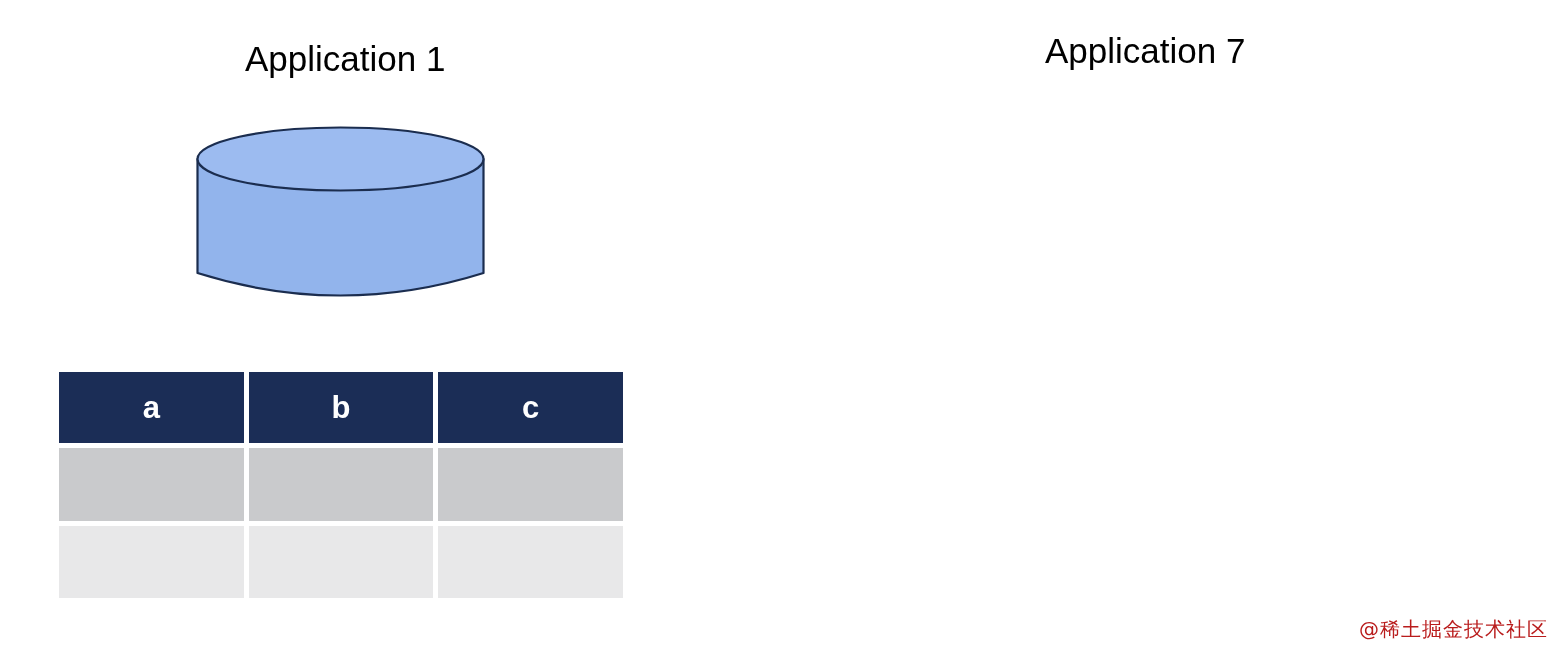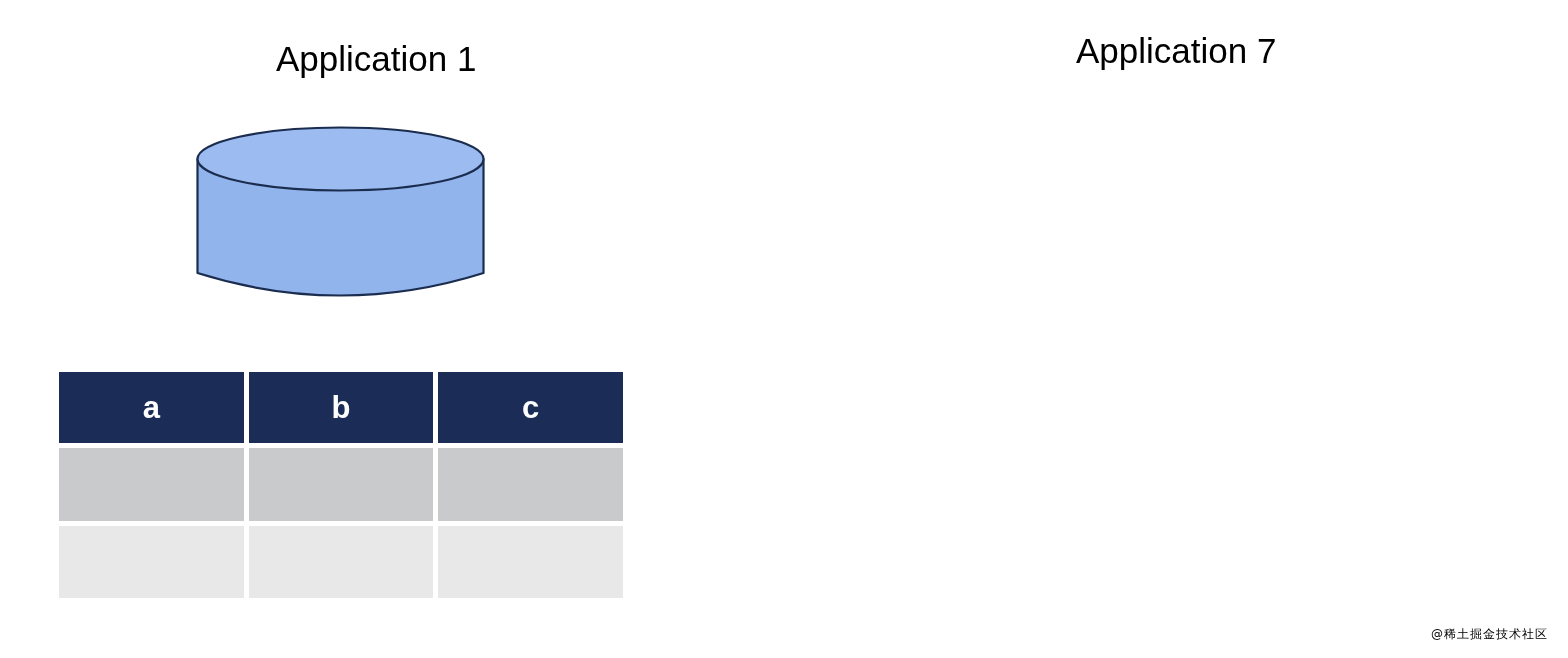--- a/index.html
+++ b/index.html
@@ -25,21 +25,20 @@
   #app-group-2 { left: 800px; width: 700px; }
 
   .app-title {
     position: absolute;
     font-size: 35px;
     font-weight: 400;
     color: #000000;
     letter-spacing: 0px;
     white-space: nowrap;
     line-height: 1;
-    margin-left: 31px;
   }
   #app-group-1 .app-title { left: 245px; top: 41px; }
   #app-group-2 .app-title { left: 245px; top: 33px; }
 
   
   .db-cylinder { position: absolute; }
   #db-cylinder-1 { left: 196px; top: 126px; width: 289px; height: 180px; }
 
   .db-cylinder svg { display: block; width: 100%; height: 100%; overflow: visible; }
 
@@ -66,22 +65,22 @@
   }
 
   .td-cell { background: #c9cacc; }
   .td-cell.alt { background: #e8e8e9; }
 
   
   #watermark {
     position: absolute;
     right: 20px;
     bottom: 15px;
-    font-size: 12px;
-    color: #000000;
+    font-size: 20px;
+    color: #b91c1c;
     font-family: "DejaVu Sans", sans-serif;
     white-space: nowrap;
     letter-spacing: 1px;
   }
 </style>
 </head>
 <body>
 
 <div id="canvas">
 

